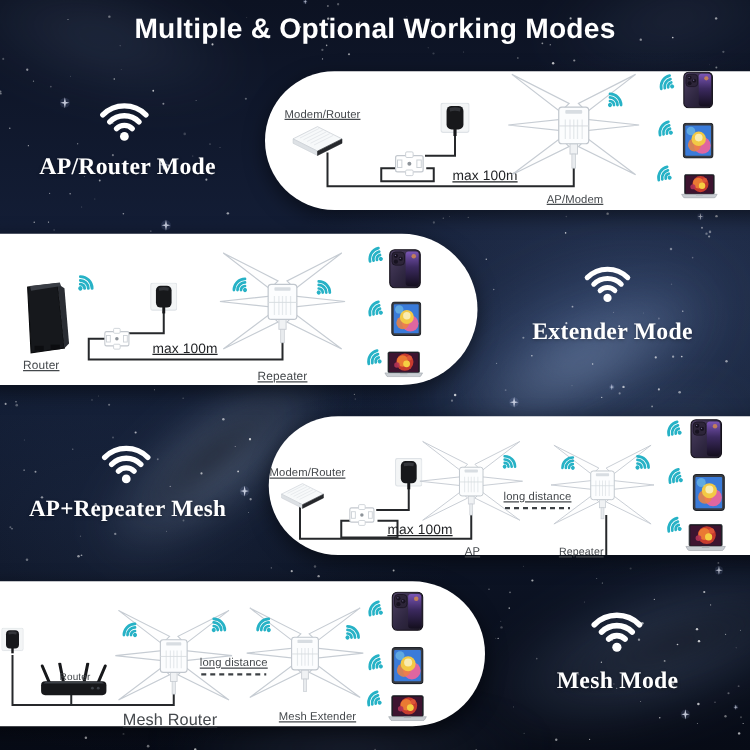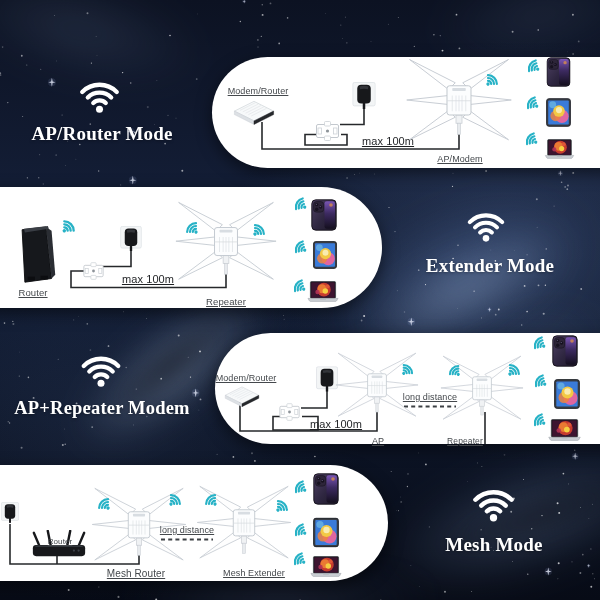--- a/index.html
+++ b/index.html
@@ -476,20 +476,21 @@
 
       <path d="M10 524 L10 564 L139 564 L139 552"></path>
       <path d="M57 556 L57 564"></path>
     </g>
     <g fill="none" stroke="#3c4044" stroke-width="1.8" stroke-dasharray="4 3.2">
       <path d="M404 406.5 L456 406.5"></path>
       <path d="M161 539.5 L213 539.5"></path>
     </g>
   </svg>
 
+  <div class="title">Multiple &amp; Optional Working Modes</div>
 
   <div class="wifi-white" style="left:75px;top:76px;width:49px;height:39px;">
       <svg class="block" viewBox="0 0 48 40">
         <use href="#sym-wifi"></use>
       </svg>
     </div>
   <div class="modelabel" style="left:102px;top:134px;">AP/Router Mode</div>
 
   <div class="item" style="left:233px;top:99px;width:42px;height:27px;">
       <svg class="block" viewBox="0 0 60 38">
@@ -631,21 +632,21 @@
         <use href="#sym-wifi"></use>
       </svg>
     </div>
   <div class="modelabel" style="left:490px;top:266px;">Extender Mode</div>
 
   <div class="wifi-white" style="left:77px;top:350px;width:48px;height:39px;">
       <svg class="block" viewBox="0 0 48 40">
         <use href="#sym-wifi"></use>
       </svg>
     </div>
-  <div class="modelabel" style="left:102px;top:408px;font-size:18.5px;">AP+Repeater Modem</div>
+  <div class="modelabel" style="left:102px;top:408px;font-size:18.5px;">AP+Repeater Mesh</div>
 
   <div class="item" style="left:224px;top:385px;width:36px;height:23px;">
       <svg class="block" viewBox="0 0 60 38">
         <use href="#sym-modem"></use>
       </svg>
     </div>
   <div class="diaglabel" style="left:246px;top:373px;font-size:9px;">Modem/Router</div>
 
   <div class="item" style="left:279px;top:402px;width:21px;height:20px;">
       <svg class="block" viewBox="0 0 24 22">
@@ -741,21 +742,21 @@
   <div class="wifi-teal" style="left:96px;top:497px;width:17px;height:15px;transform:rotate(-45deg);">
       <svg class="block" viewBox="0 0 48 40">
         <use href="#sym-wifi-s"></use>
       </svg>
     </div>
   <div class="wifi-teal" style="left:166px;top:493px;width:17px;height:15px;transform:rotate(45deg);">
       <svg class="block" viewBox="0 0 48 40">
         <use href="#sym-wifi-s"></use>
       </svg>
     </div>
-  <div class="diaglabel" style="left:136px;top:568px;font-size:10px;">Mesh Router</div>
+  <div class="diaglabel" style="left:136px;top:568px;font-size:13px;">Mesh Router</div>
 
   <div class="diaglabel" style="left:187px;top:525px;font-size:9px;">long distance</div>
 
   <div class="item" style="left:192px;top:485px;width:104px;height:83px;">
       <svg class="block" viewBox="0 0 140 124">
         <use href="#sym-ap"></use>
       </svg>
     </div>
   <div class="wifi-teal" style="left:203px;top:493px;width:17px;height:15px;transform:rotate(-45deg);">
       <svg class="block" viewBox="0 0 48 40">

